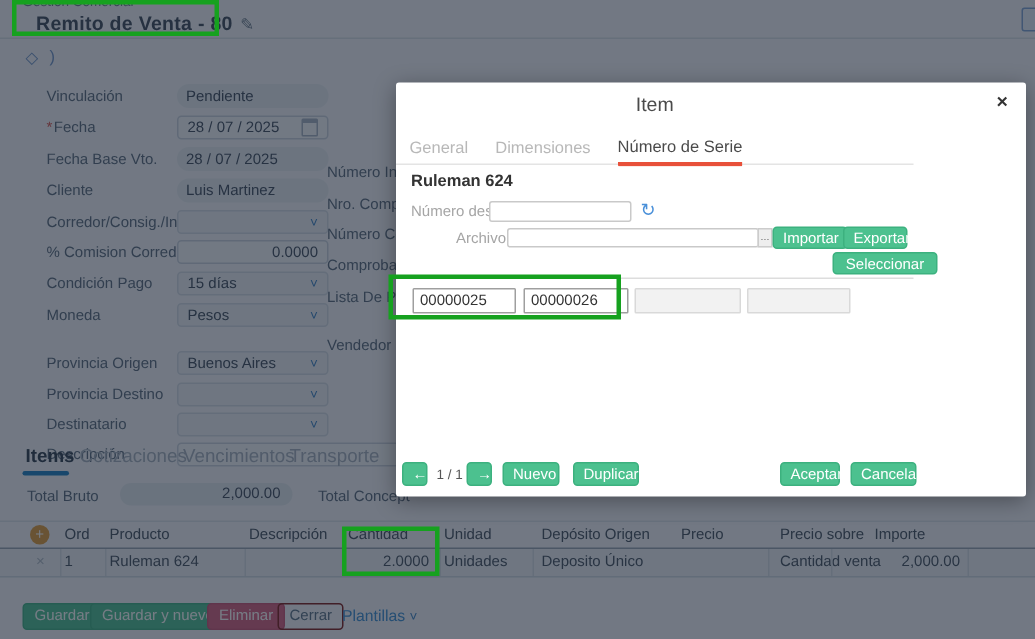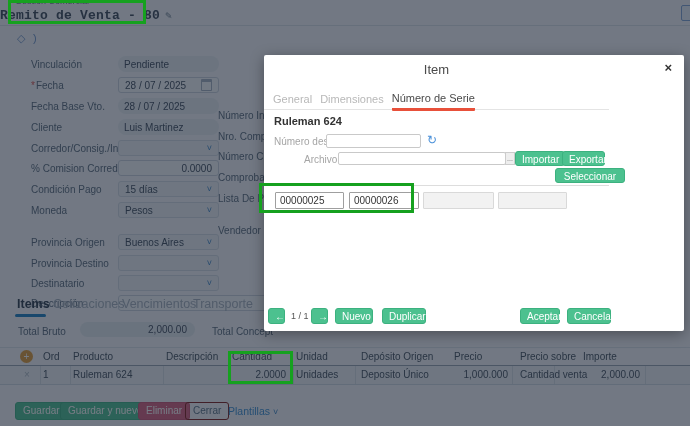--- a/index.html
+++ b/index.html
@@ -1,20 +1,20 @@
 <!DOCTYPE html>
 <html><head>
 <meta charset="utf-8">
 <style>
   html,body{margin:0;padding:0;background:#e9ecf0;}
   #app{position:relative;width:690px;height:426px;background:#f4f6f9;
        font-family:"Liberation Sans",sans-serif;overflow:hidden;}
   
   .crumb{position:absolute;left:15px;top:-4px;font-size:9px;color:#6b7a8c;}
-  .page-title{position:absolute;left:0;top:8px;font-size:13px;color:#3e4a5b;font-weight:bold;letter-spacing:.2px;font-family:Liberation Mono, monospace;}
+  .page-title{position:absolute;left:24px;top:8px;font-size:13px;color:#3e4a5b;font-weight:bold;letter-spacing:.2px;}
   .edit-ic{font-size:11px;color:#6b7a8c;margin-left:5px;font-weight:normal;}
   .hdr-line{position:absolute;left:0;top:25px;width:690px;height:1px;background:#d9dfe6;}
   .tr-sliver{position:absolute;right:-2px;top:5px;width:9px;height:14px;border:1px solid #7ea4d6;border-radius:2px;background:#e8f0fa;}
   .tool-ic{position:absolute;top:32px;font-size:11px;color:#6f93c9;}
   
   .frow{position:absolute;left:16px;width:690px;height:18px;margin-top:12px;}
   .flabel{position:absolute;left:15px;top:0;font-size:10px;color:#5a6a7d;line-height:18px;white-space:nowrap;}
   .req{color:#d9534f;margin-right:1px;}
   .ffield{position:absolute;left:102px;top:0;width:101px;height:16px;box-sizing:border-box;
           font-size:10px;color:#3f4c5d;display:flex;align-items:center;padding:0 6px;}
@@ -53,21 +53,21 @@
   .ghost{background:transparent;border:1px solid #7f1d1d;color:#5a7186;}
   .linkbtn{position:absolute;top:402px;font-size:10.5px;color:#3d8fd4;line-height:18px;border:none;background:none;}
   
   .overlay{position:absolute;inset:0;background:rgba(22,32,47,0.59);z-index:10;}
   .modal{position:absolute;left:264px;top:55px;width:420px;height:276px;background:#fff;z-index:20;
          border-radius:2px;box-shadow:0 3px 14px rgba(0,0,0,.35);}
   .m-title{position:absolute;top:7px;left:0;width:345px;text-align:center;font-size:13px;color:#4a4a4a;}
   .m-close{position:absolute;right:12px;top:5px;font-size:13px;color:#333;font-weight:bold;cursor:default;}
   .m-tabs{position:absolute;top:33px;left:0;width:345px;height:21px;border-bottom:1px solid #e4e4e4;
           display:flex;align-items:flex-end;}
-  .m-tab{font-size:11px;color:#b8b8b8;margin-left:8px;padding-bottom:4px;}
+  .m-tab{font-size:11px;color:#b8b8b8;margin-left:18px;padding-bottom:4px;}
   .m-tab:first-child{margin-left:9px;}
   .m-tab.active{color:#4a4a4a;border-bottom:3px solid #e8503a;margin-bottom:-2px;border-radius:1px;}
   .m-prod{position:absolute;left:10px;top:60px;font-size:11px;font-weight:bold;color:#333;}
   .m-lbl{position:absolute;font-size:10px;color:#a5a5a5;}
   .m-inp{position:absolute;box-sizing:border-box;background:#fff;border:1px solid #c9c9c9;border-radius:2px;
          font-size:10px;color:#333;padding:0 4px;}
   .refresh{position:absolute;left:163px;top:78px;font-size:12px;color:#4a90d9;}
   .browse{position:absolute;left:241px;top:97px;width:10px;height:13px;box-sizing:border-box;background:#eee;
           border:1px solid #ccc;font-size:7px;color:#666;text-align:center;line-height:11px;}
   .m-btn{position:absolute;box-sizing:border-box;background:#4cc18f;border:1px solid #3cb17f;color:#fff;
@@ -195,21 +195,20 @@
   <div class="tline" style="top:365px;background:#97a3b2;"></div>
 
   <div class="row-bg"></div>
   <span class="del-x">×</span>
   <span class="td" style="left:43px;">1</span>
   <span class="td" style="left:73px;">Ruleman 624</span>
   <span class="td" style="left:166px;"></span>
   <span class="td rnum" style="left:228px;width:58px;">2.0000</span>
   <span class="td" style="left:296px;">Unidades</span>
   <span class="td" style="left:361px;">Deposito Único</span>
-  <span class="td rnum" style="left:420px;width:88px;">1,000.000</span>
   <span class="td" style="left:520px;">Cantidad venta</span>
   <span class="td rnum" style="left:560px;width:80px;">2,000.00</span>
   <div class="vsep" style="left:40px;"></div>
   <div class="vsep" style="left:70px;"></div>
   <div class="vsep" style="left:163px;"></div>
   <div class="vsep" style="left:228px;"></div>
   <div class="vsep" style="left:293px;"></div>
   <div class="vsep" style="left:355px;"></div>
   <div class="vsep" style="left:512px;"></div>
   <div class="vsep" style="left:554px;"></div>

